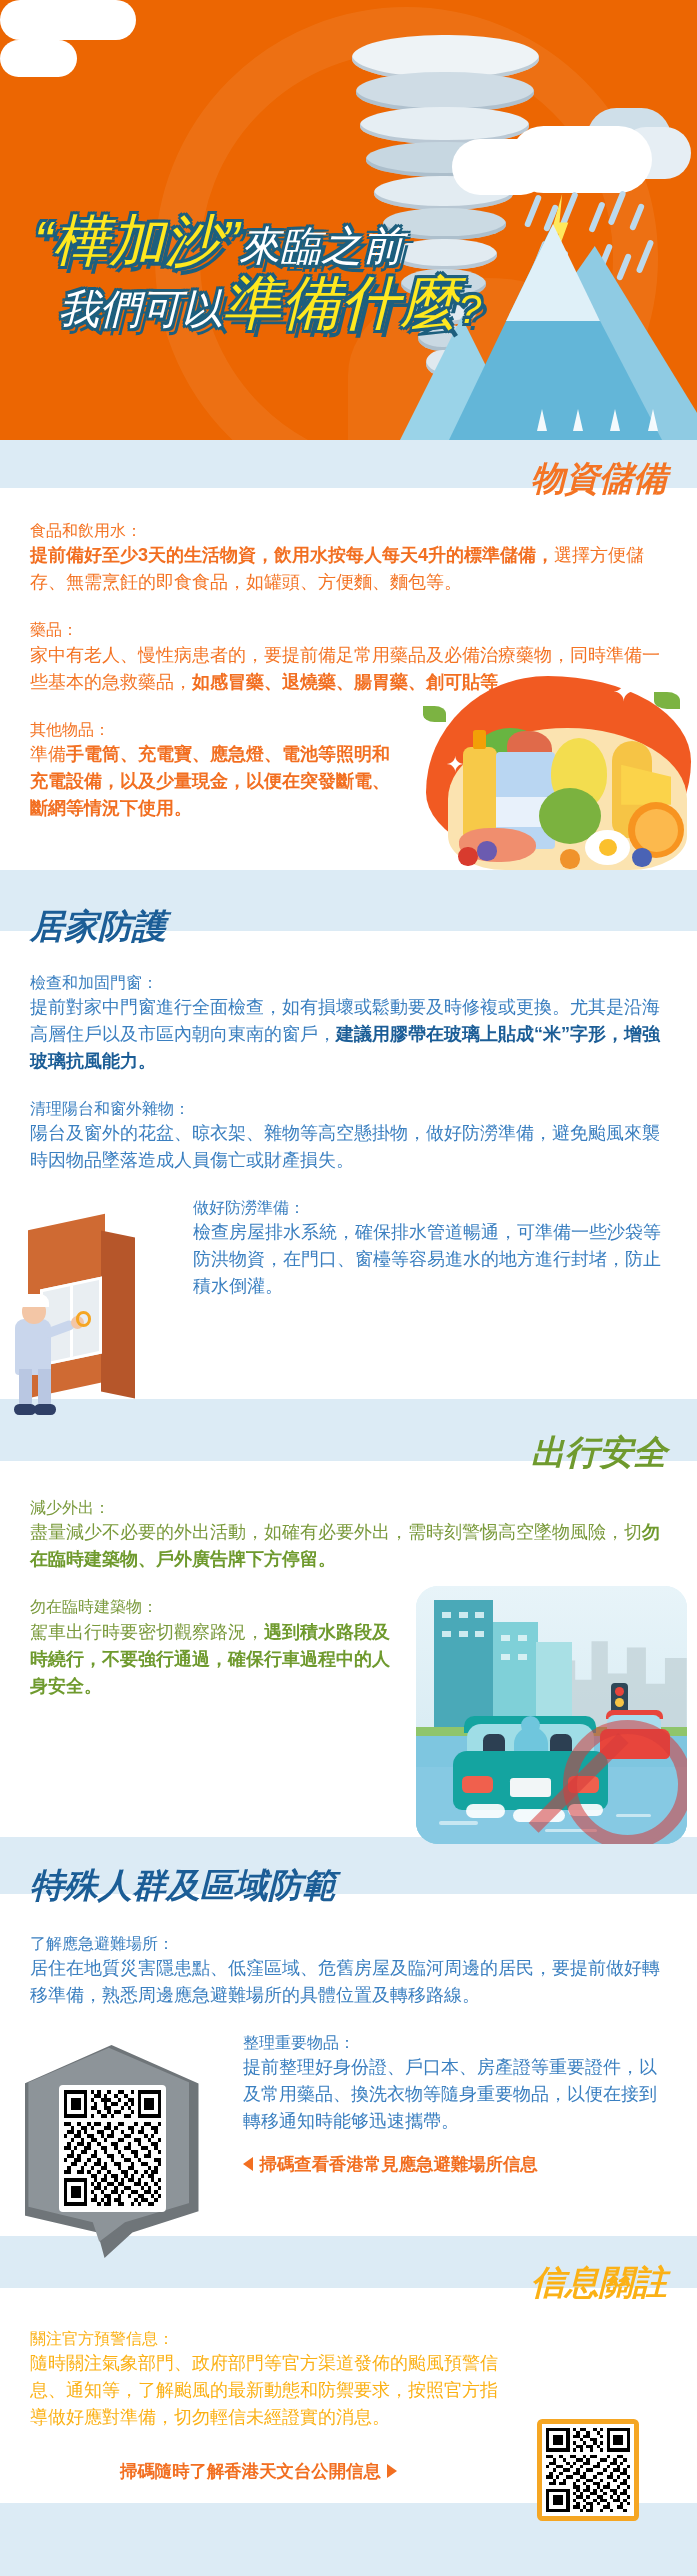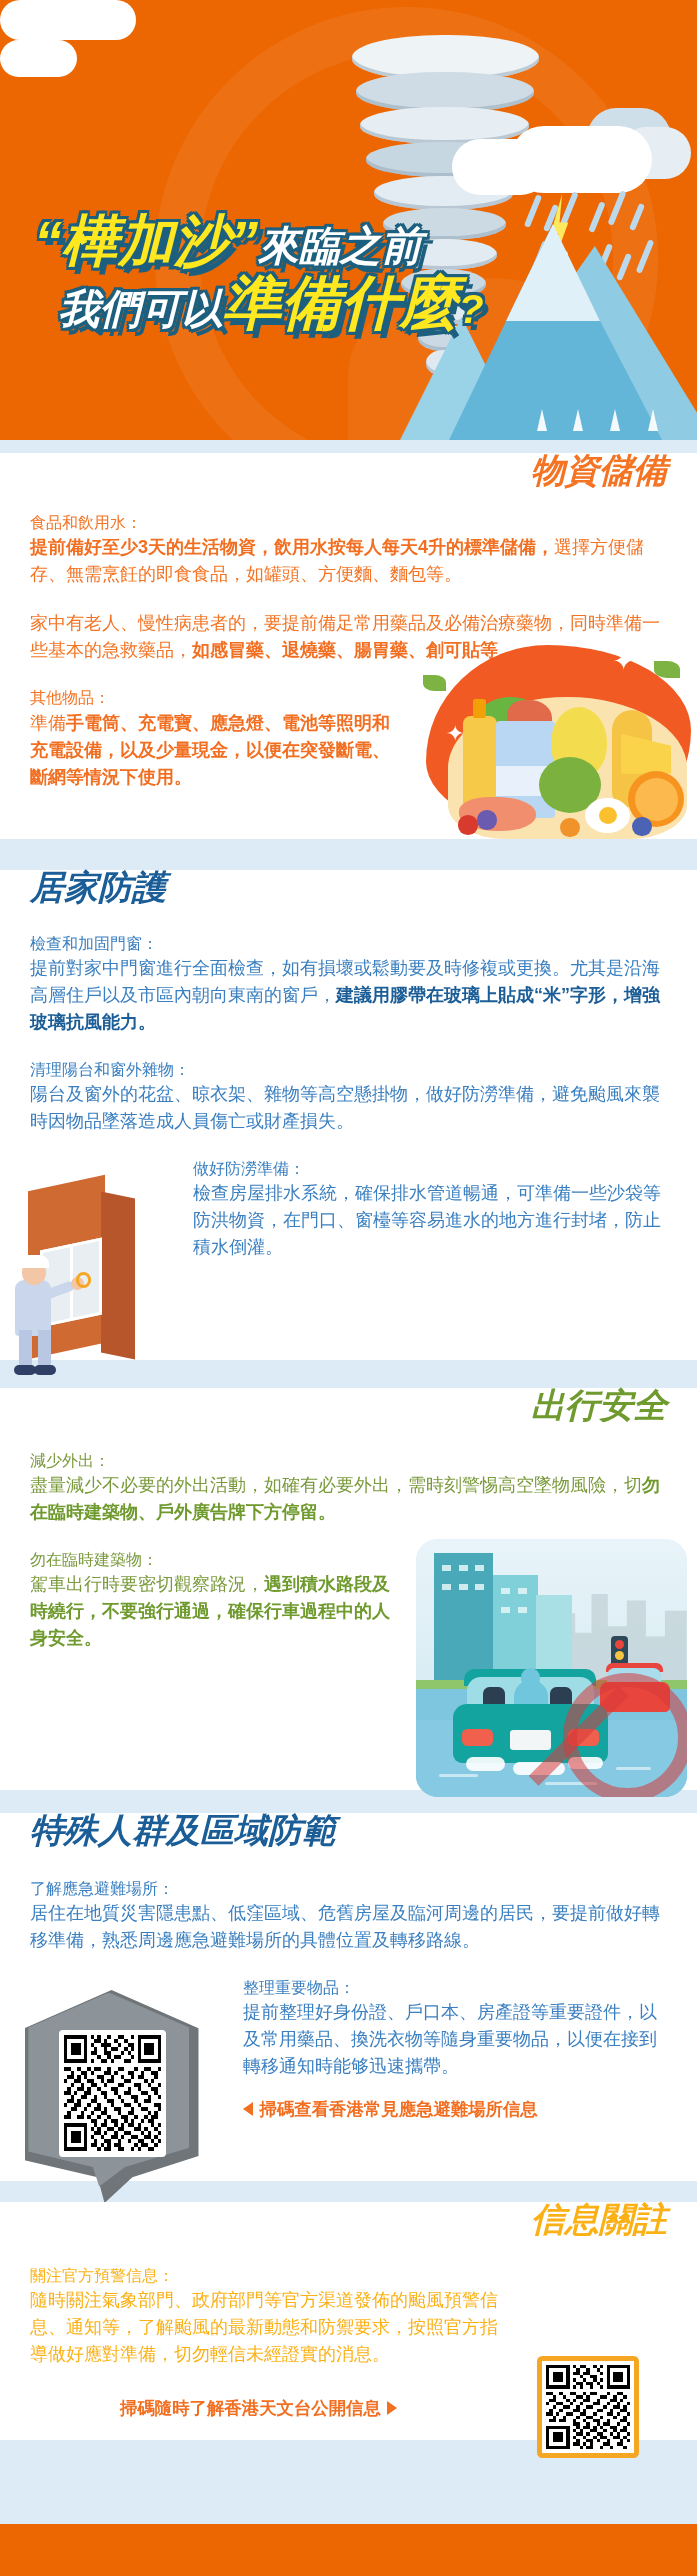--- a/index.html
+++ b/index.html
@@ -66,21 +66,21 @@
   .mtn-back{right:0;bottom:0;width:213px;height:194px;background:#8fcbe3;clip-path:polygon(52% 0,100% 86%,100% 100%,0 100%,6% 72%);}
   .mtn-main{right:35px;bottom:0;width:213px;height:213px;background:#63b6d8;clip-path:polygon(48% 0,100% 100%,0 100%);}
   .mtn-snow{right:97px;bottom:119px;width:94px;height:97px;background:#dff0f8;clip-path:polygon(50% 0,100% 100%,0 100%);}
   .mtn-small{right:174px;bottom:0;width:123px;height:123px;background:#9ad3e8;clip-path:polygon(50% 0,100% 100%,0 100%);}
   .mtn-cloud{right:194px;bottom:31px;width:136px;height:40px;background:#ffffff;border-radius:645px;}
   .mtn-cloud2{right:258px;bottom:39px;width:77px;height:37px;background:#ffffff;border-radius:645px;}
   .tree{position:absolute;bottom:9px;width:0;height:0;border-left:5.2px solid transparent;border-right:5.2px solid transparent;border-bottom:22px solid #ffffff;opacity:.92;}
 
   
   .title-wrap{position:absolute;left:34px;top:213px;width:581px;z-index:6;}
-  .t-line{white-space:nowrap;line-height:1.0;font-weight:bold;font-style:italic;}
+  .t-line{white-space:nowrap;line-height:1.0;font-weight:normal;font-style:italic;}
   .t-line1{font-size:56px;margin-bottom:5.2px;}
   .t-line2{font-size:59px;margin-left:24.5px;}
   .tk-y{
     color:#ffe81f;
     text-shadow:
       -2.6px -2.6px 0 #1d5f7e, 2.6px -2.6px 0 #1d5f7e, -2.6px 2.6px 0 #1d5f7e, 2.6px 2.6px 0 #1d5f7e,
       0 -2.6px 0 #1d5f7e, 0 2.6px 0 #1d5f7e, -2.6px 0 0 #1d5f7e, 2.6px 0 0 #1d5f7e,
       5.8px 7px 0 #1d5f7e;
   }
   .tk-w{
@@ -90,21 +90,21 @@
       0 -2.6px 0 #1d5f7e, 0 2.6px 0 #1d5f7e, -2.6px 0 0 #1d5f7e, 2.6px 0 0 #1d5f7e,
       5.8px 7px 0 #1d5f7e;
   }
   .t-sub{font-size:41px;}
 
   
   .band{width:697px;background:#dcebf5;}
 
   
   .sec{position:relative;width:697px;background:#fff;}
-  .sec-inner{position:relative;padding:0 30px;}
+  .sec-inner{position:relative;padding:8px 30px;}
   .sec-head{
     font-size:34px;font-weight:bold;font-style:italic;
     line-height:1;white-space:nowrap;
     position:relative;z-index:3;
   }
   .head-right{text-align:right;}
   .head-left{text-align:left;}
   .h-orange{color:#f47424;}
   .h-blue{color:#1b5d96;}
   .h-green{color:#6f9a2e;}
@@ -307,20 +307,21 @@
   <div class="sec">
     <div class="sec-inner" style="padding-bottom:26px;">
       <div class="sec-head head-right h-orange" style="margin-top:-35px;padding-bottom:10.3px;">物資儲備</div>
 
       <div class="blk">
         <div class="lbl c-orange">食品和飲用水：</div>
         <div class="body c-orange"><b class="hl-o">提前備好至少3天的生活物資，飲用水按每人每天4升的標準儲備，</b><span>選擇方便儲存、無需烹飪的即食食品，如罐頭、方便麵、麵包等。</span></div>
       </div>
 
       <div class="blk">
+        <div class="lbl c-orange">藥品：</div>
         <div class="body c-orange"><span>家中有老人、慢性病患者的，要提前備足常用藥品及必備治療藥物，同時準備一些基本的急救藥品，</span><b class="hl-o">如感冒藥、退燒藥、腸胃藥、創可貼等。</b></div>
       </div>
 
       <div class="blk" style="max-width:361px;">
         <div class="lbl c-orange">其他物品：</div>
         <div class="body c-orange"><span>準備</span><b class="hl-o">手電筒、充電寶、應急燈、電池等照明和充電設備，以及少量現金，以便在突發斷電、斷網等情況下使用。</b></div>
       </div>
 
       <div class="food-ill">
         <div class="food-blob"></div>

